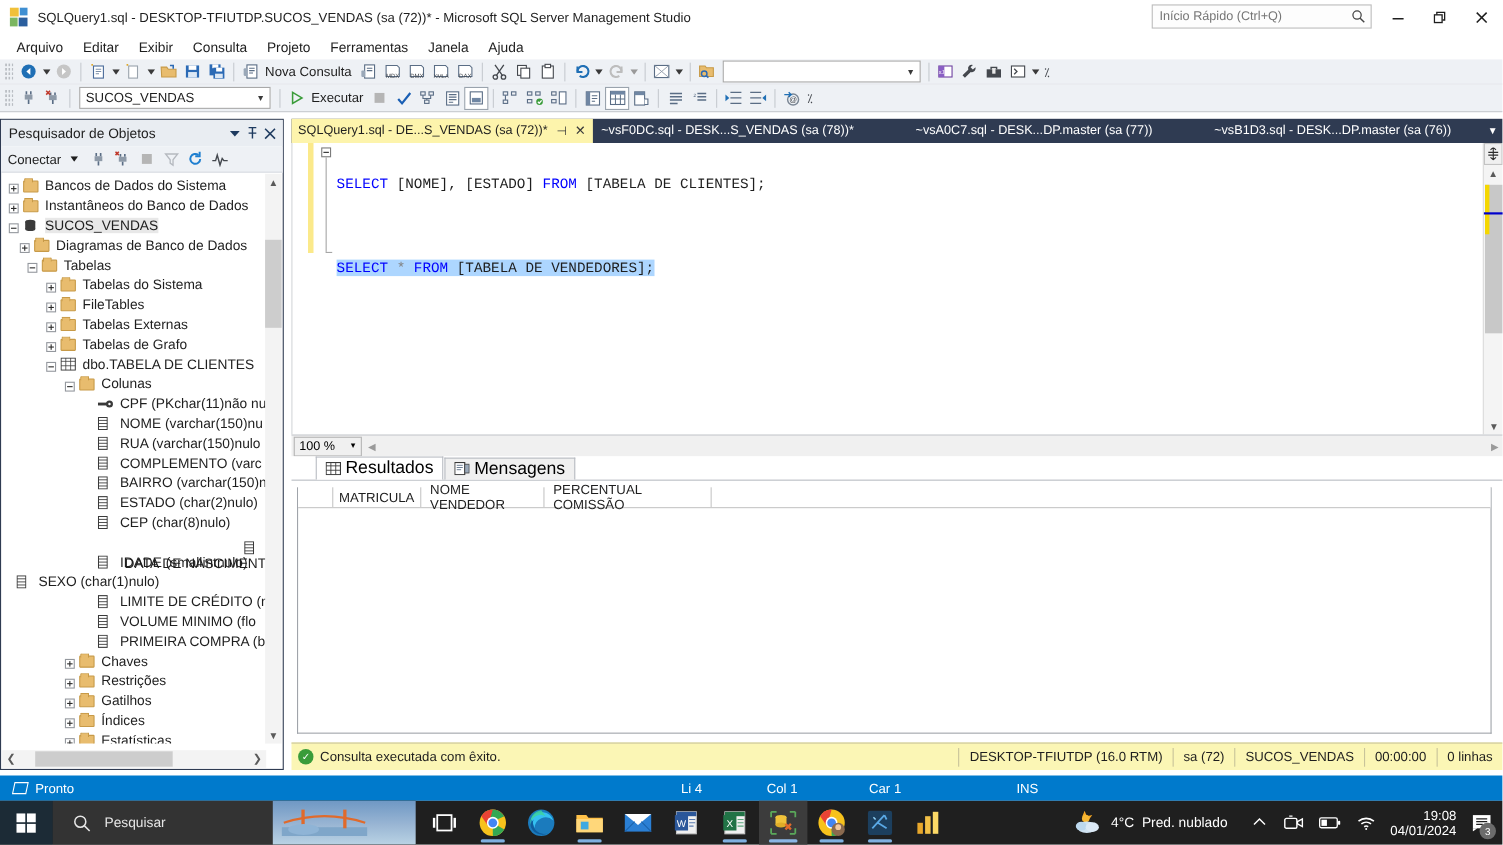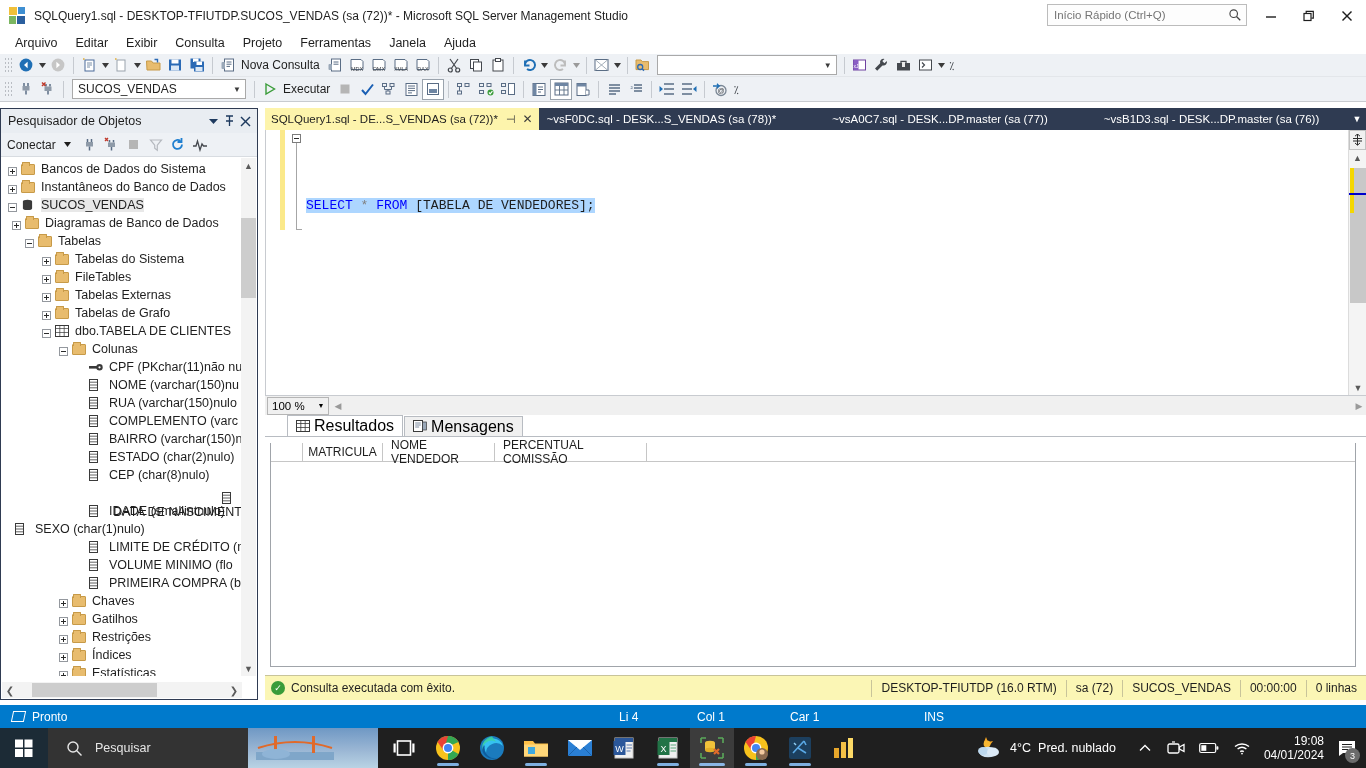--- a/index.html
+++ b/index.html
@@ -740,21 +740,21 @@
           <span class="exp "></span>
           <span class="ico">
             <svg width="13" height="13" viewBox="0 0 13 13">
               <ellipse cx="6.5" cy="2.6" rx="4.6" ry="1.9" fill="#3a3a3a"></ellipse>
               <rect x="1.9" y="2.6" width="9.2" height="6.6" fill="#3a3a3a"></rect>
               <ellipse cx="6.5" cy="9.2" rx="4.6" ry="1.9" fill="#3a3a3a"></ellipse>
             </svg>
           </span>
           <span class="nlabel sel">SUCOS_VENDAS</span>
         </div>
-        <div class="node" style="padding-left: 10px;">
+        <div class="node" style="padding-left: 16px;">
           <span class="exp plus"></span>
           <span class="ico">
             <span class="folder"></span>
           </span>
           <span class="nlabel">Diagramas de Banco de Dados</span>
         </div>
         <div class="node" style="padding-left: 23px;">
           <span class="exp "></span>
           <span class="ico">
             <span class="folder"></span>
@@ -942,28 +942,28 @@
           <span class="ico">
             <span class="folder"></span>
           </span>
           <span class="nlabel">Chaves</span>
         </div>
         <div class="node" style="padding-left: 57px;">
           <span class="exp plus"></span>
           <span class="ico">
             <span class="folder"></span>
           </span>
-          <span class="nlabel">Gatilhos</span>
+          <span class="nlabel">Restrições</span>
         </div>
         <div class="node" style="padding-left: 57px;">
           <span class="exp plus"></span>
           <span class="ico">
             <span class="folder"></span>
           </span>
-          <span class="nlabel">Restrições</span>
+          <span class="nlabel">Gatilhos</span>
         </div>
         <div class="node" style="padding-left: 57px;">
           <span class="exp plus"></span>
           <span class="ico">
             <span class="folder"></span>
           </span>
           <span class="nlabel">Índices</span>
         </div>
         <div class="node" style="padding-left: 57px;">
           <span class="exp plus"></span>
@@ -1007,20 +1007,21 @@
 
   <div class="editor">
     <div class="ed-indicator"></div>
     <div class="ed-yellow"></div>
     <div class="ed-outline"></div>
     <div class="collapse-box"></div>
     <div class="outline-line"></div>
     <div class="outline-foot"></div>
 
     <div class="code">
+<div><span class="kw">SELECT</span><span> [NOME], [ESTADO] </span><span class="kw">FROM</span><span> [TABELA DE CLIENTES];</span></div>
 <div>&nbsp;</div>
 <div><span class="hl"><span class="kw">SELECT</span><span class="gray"> * </span><span class="kw">FROM</span><span> [TABELA DE VENDEDORES];</span></span></div>
     </div>
 
     <div class="ed-vscroll">
       <div class="split">
         <svg width="11" height="12" viewBox="0 0 11 12">
           <path d="M5.5 0 v11 M1 4.5 h9 M1 7 h9 M3 2.2 L5.5 0 L8 2.2 M3 9 L5.5 11.2 L8 9" stroke="#2b2b2b" stroke-width="1" fill="none"></path>
         </svg>
       </div>

